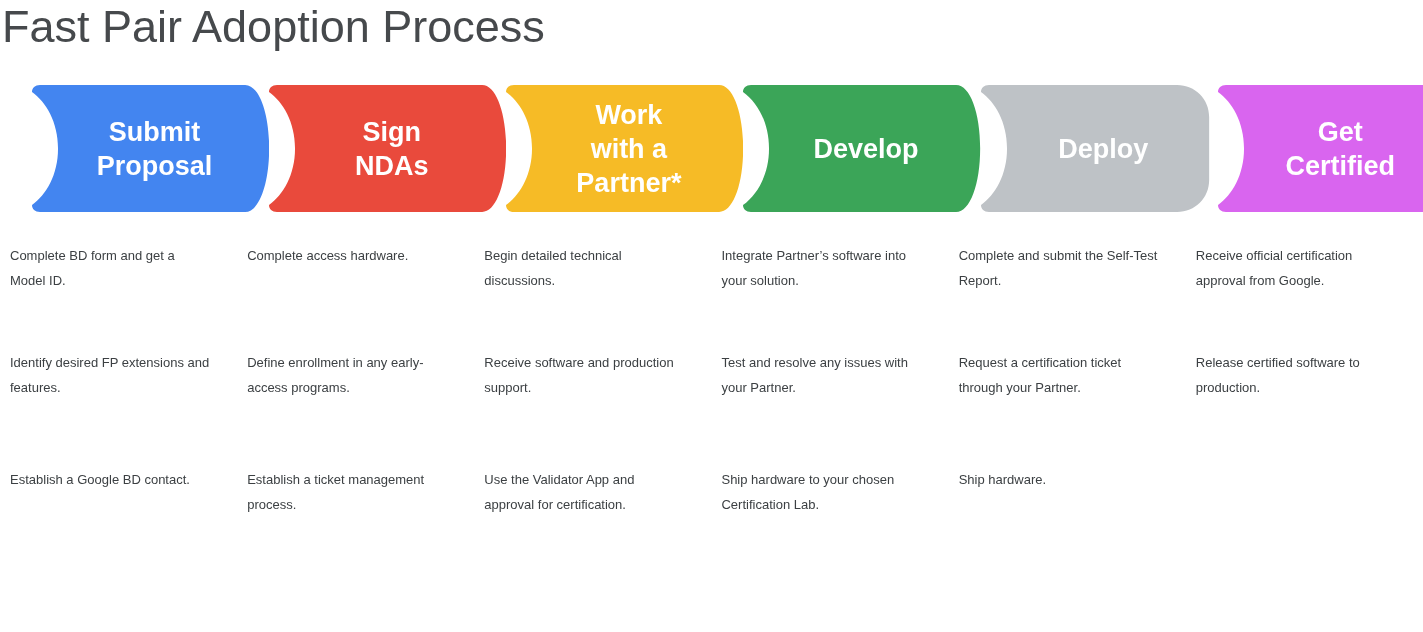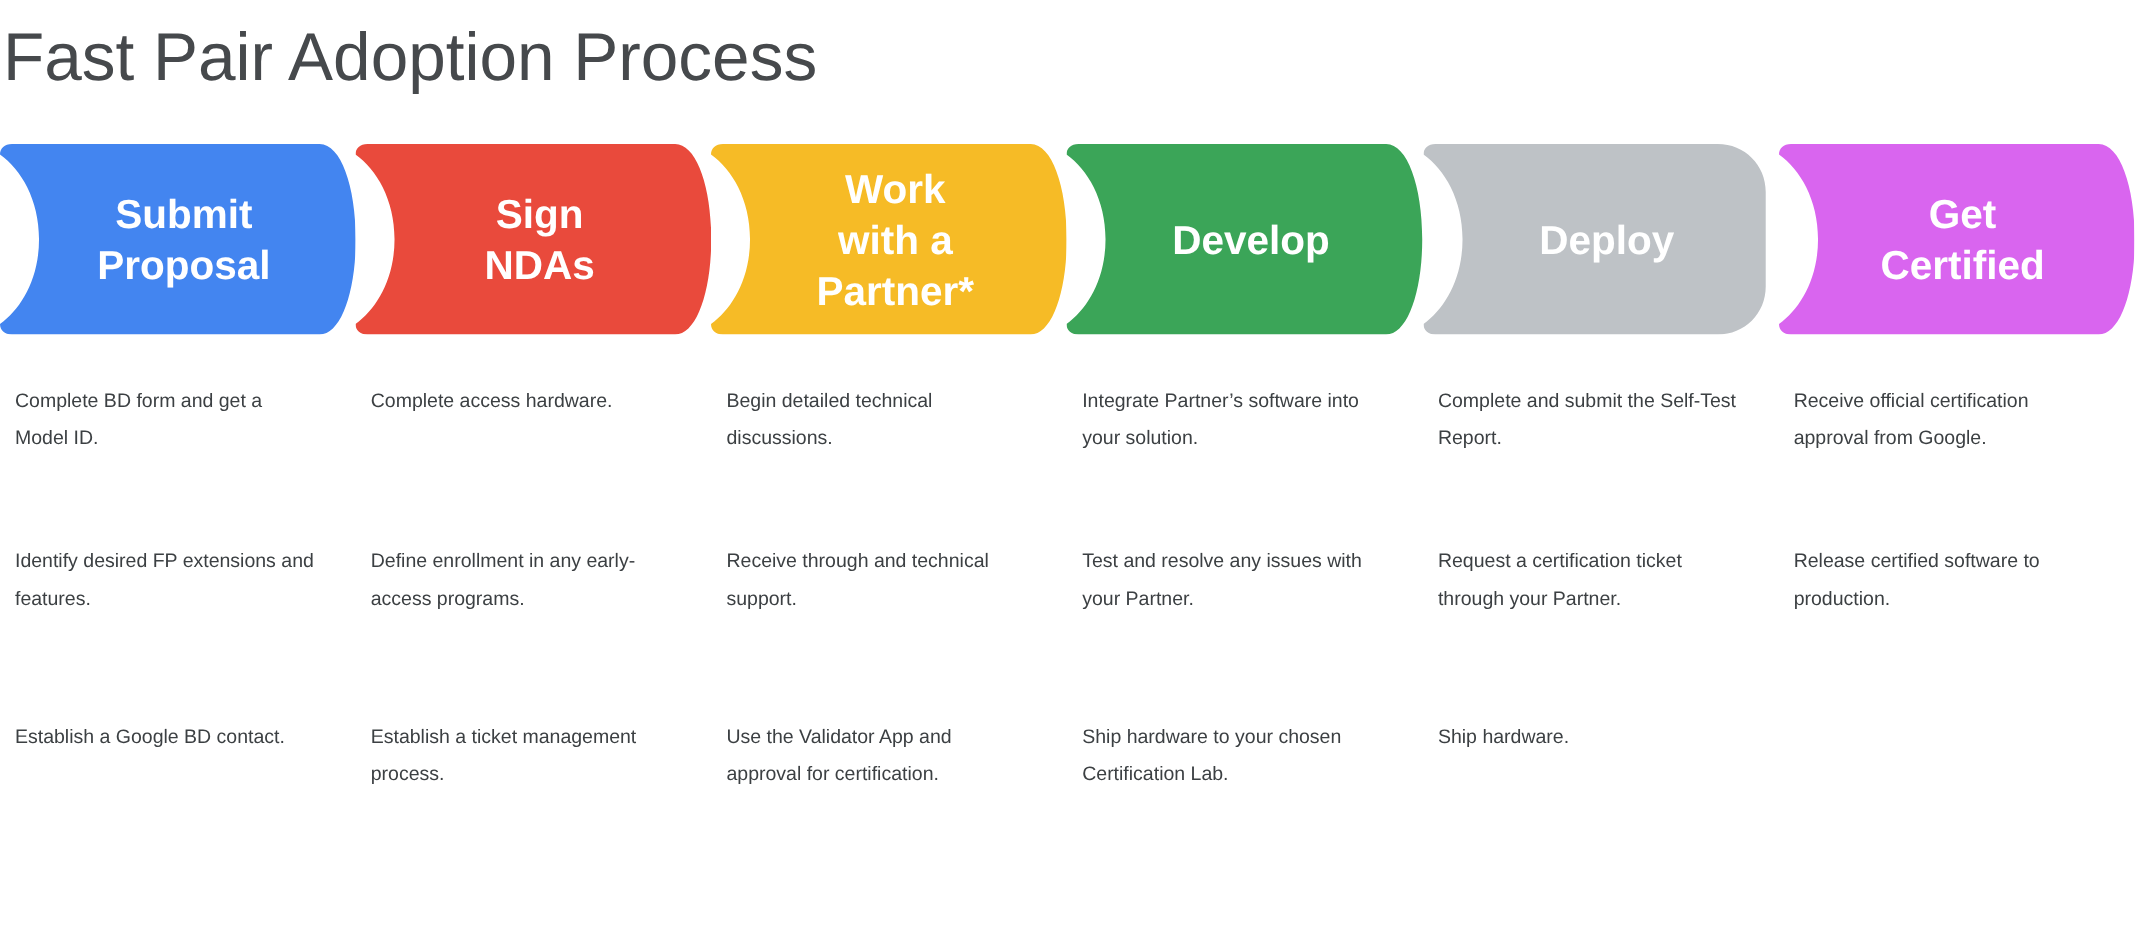--- a/index.html
+++ b/index.html
@@ -3,37 +3,38 @@
 <meta charset="utf-8">
 <style>
   html, body { margin: 0; padding: 0; }
   body {
     width: 1423px; height: 632px;
     background: #ffffff;
     font-family: "Liberation Sans", sans-serif;
     position: relative;
     overflow: hidden;
   }
-  .canvas { position: absolute; inset: 0; margin-top: 11px; }
+  .canvas { position: absolute; inset: 0; }
 
   .page-title {
     position: absolute;
     left: 2px; top: 1px;
     margin: 0;
     font-size: 45px;
     font-weight: normal;
     letter-spacing: 0px;
     color: #46494c;
   }
 
   .stages {
     position: absolute;
     left: 0; top: 85px;
     width: 1224px; height: 127px;
     display: flex;
+    padding-left: 32px;
   }
   .stage {
     position: relative;
     width: 237.17px;
     height: 127px;
     flex: 0 0 auto;
   }
   .stage svg {
     position: absolute;
     inset: 0;
@@ -141,21 +142,21 @@
 
     <div class="detail-cell">Complete BD form and get a Model ID.</div>
     <div class="detail-cell">Complete access hardware.</div>
     <div class="detail-cell">Begin detailed technical discussions.</div>
     <div class="detail-cell">Integrate Partner’s software into your solution.</div>
     <div class="detail-cell">Complete and submit the Self-Test Report.</div>
     <div class="detail-cell">Receive official certification approval from Google.</div>
 
     <div class="detail-cell">Identify desired FP extensions and features.</div>
     <div class="detail-cell">Define enrollment in any early-access programs.</div>
-    <div class="detail-cell">Receive through and technical support.</div>
+    <div class="detail-cell">Receive software and production support.</div>
     <div class="detail-cell">Test and resolve any issues with your Partner.</div>
     <div class="detail-cell">Request a certification ticket through your Partner.</div>
     <div class="detail-cell">Release certified software to production.</div>
 
     <div class="detail-cell">Establish a Google BD contact.</div>
     <div class="detail-cell">Establish a ticket management process.</div>
     <div class="detail-cell">Use the Validator App and approval for certification.</div>
     <div class="detail-cell">Ship hardware to your chosen Certification Lab.</div>
     <div class="detail-cell">Ship hardware.</div>
   </div>

